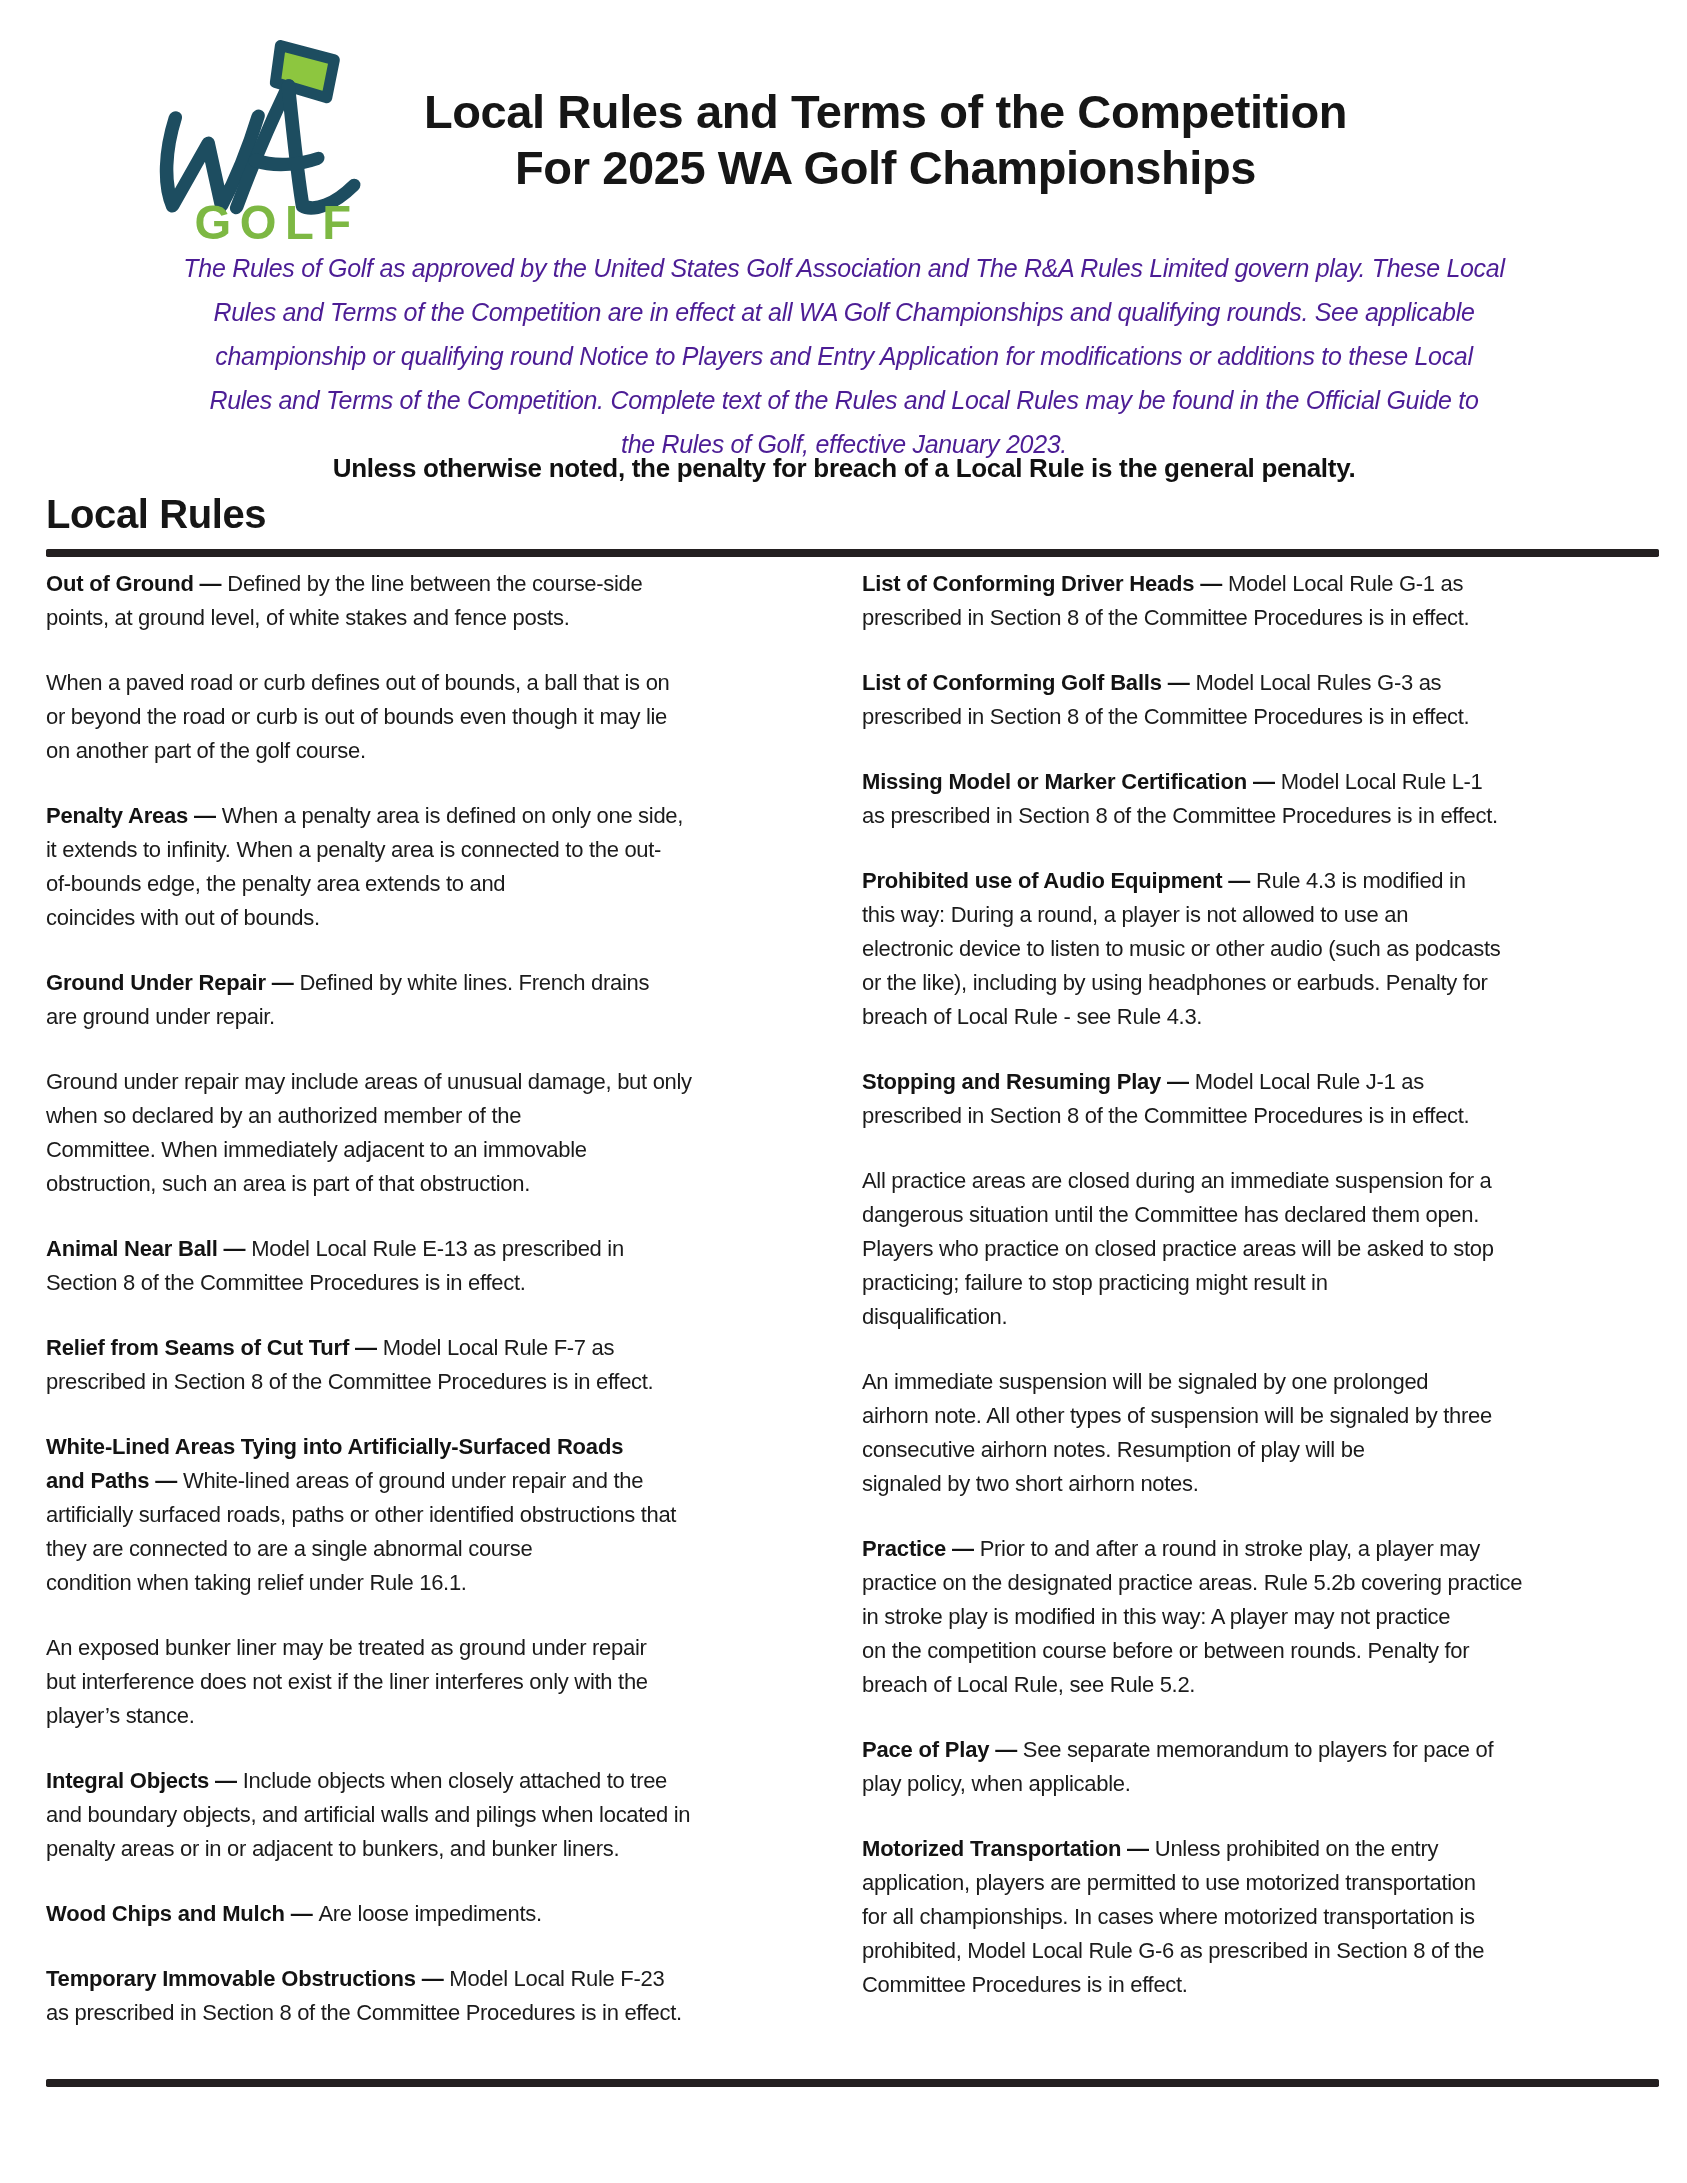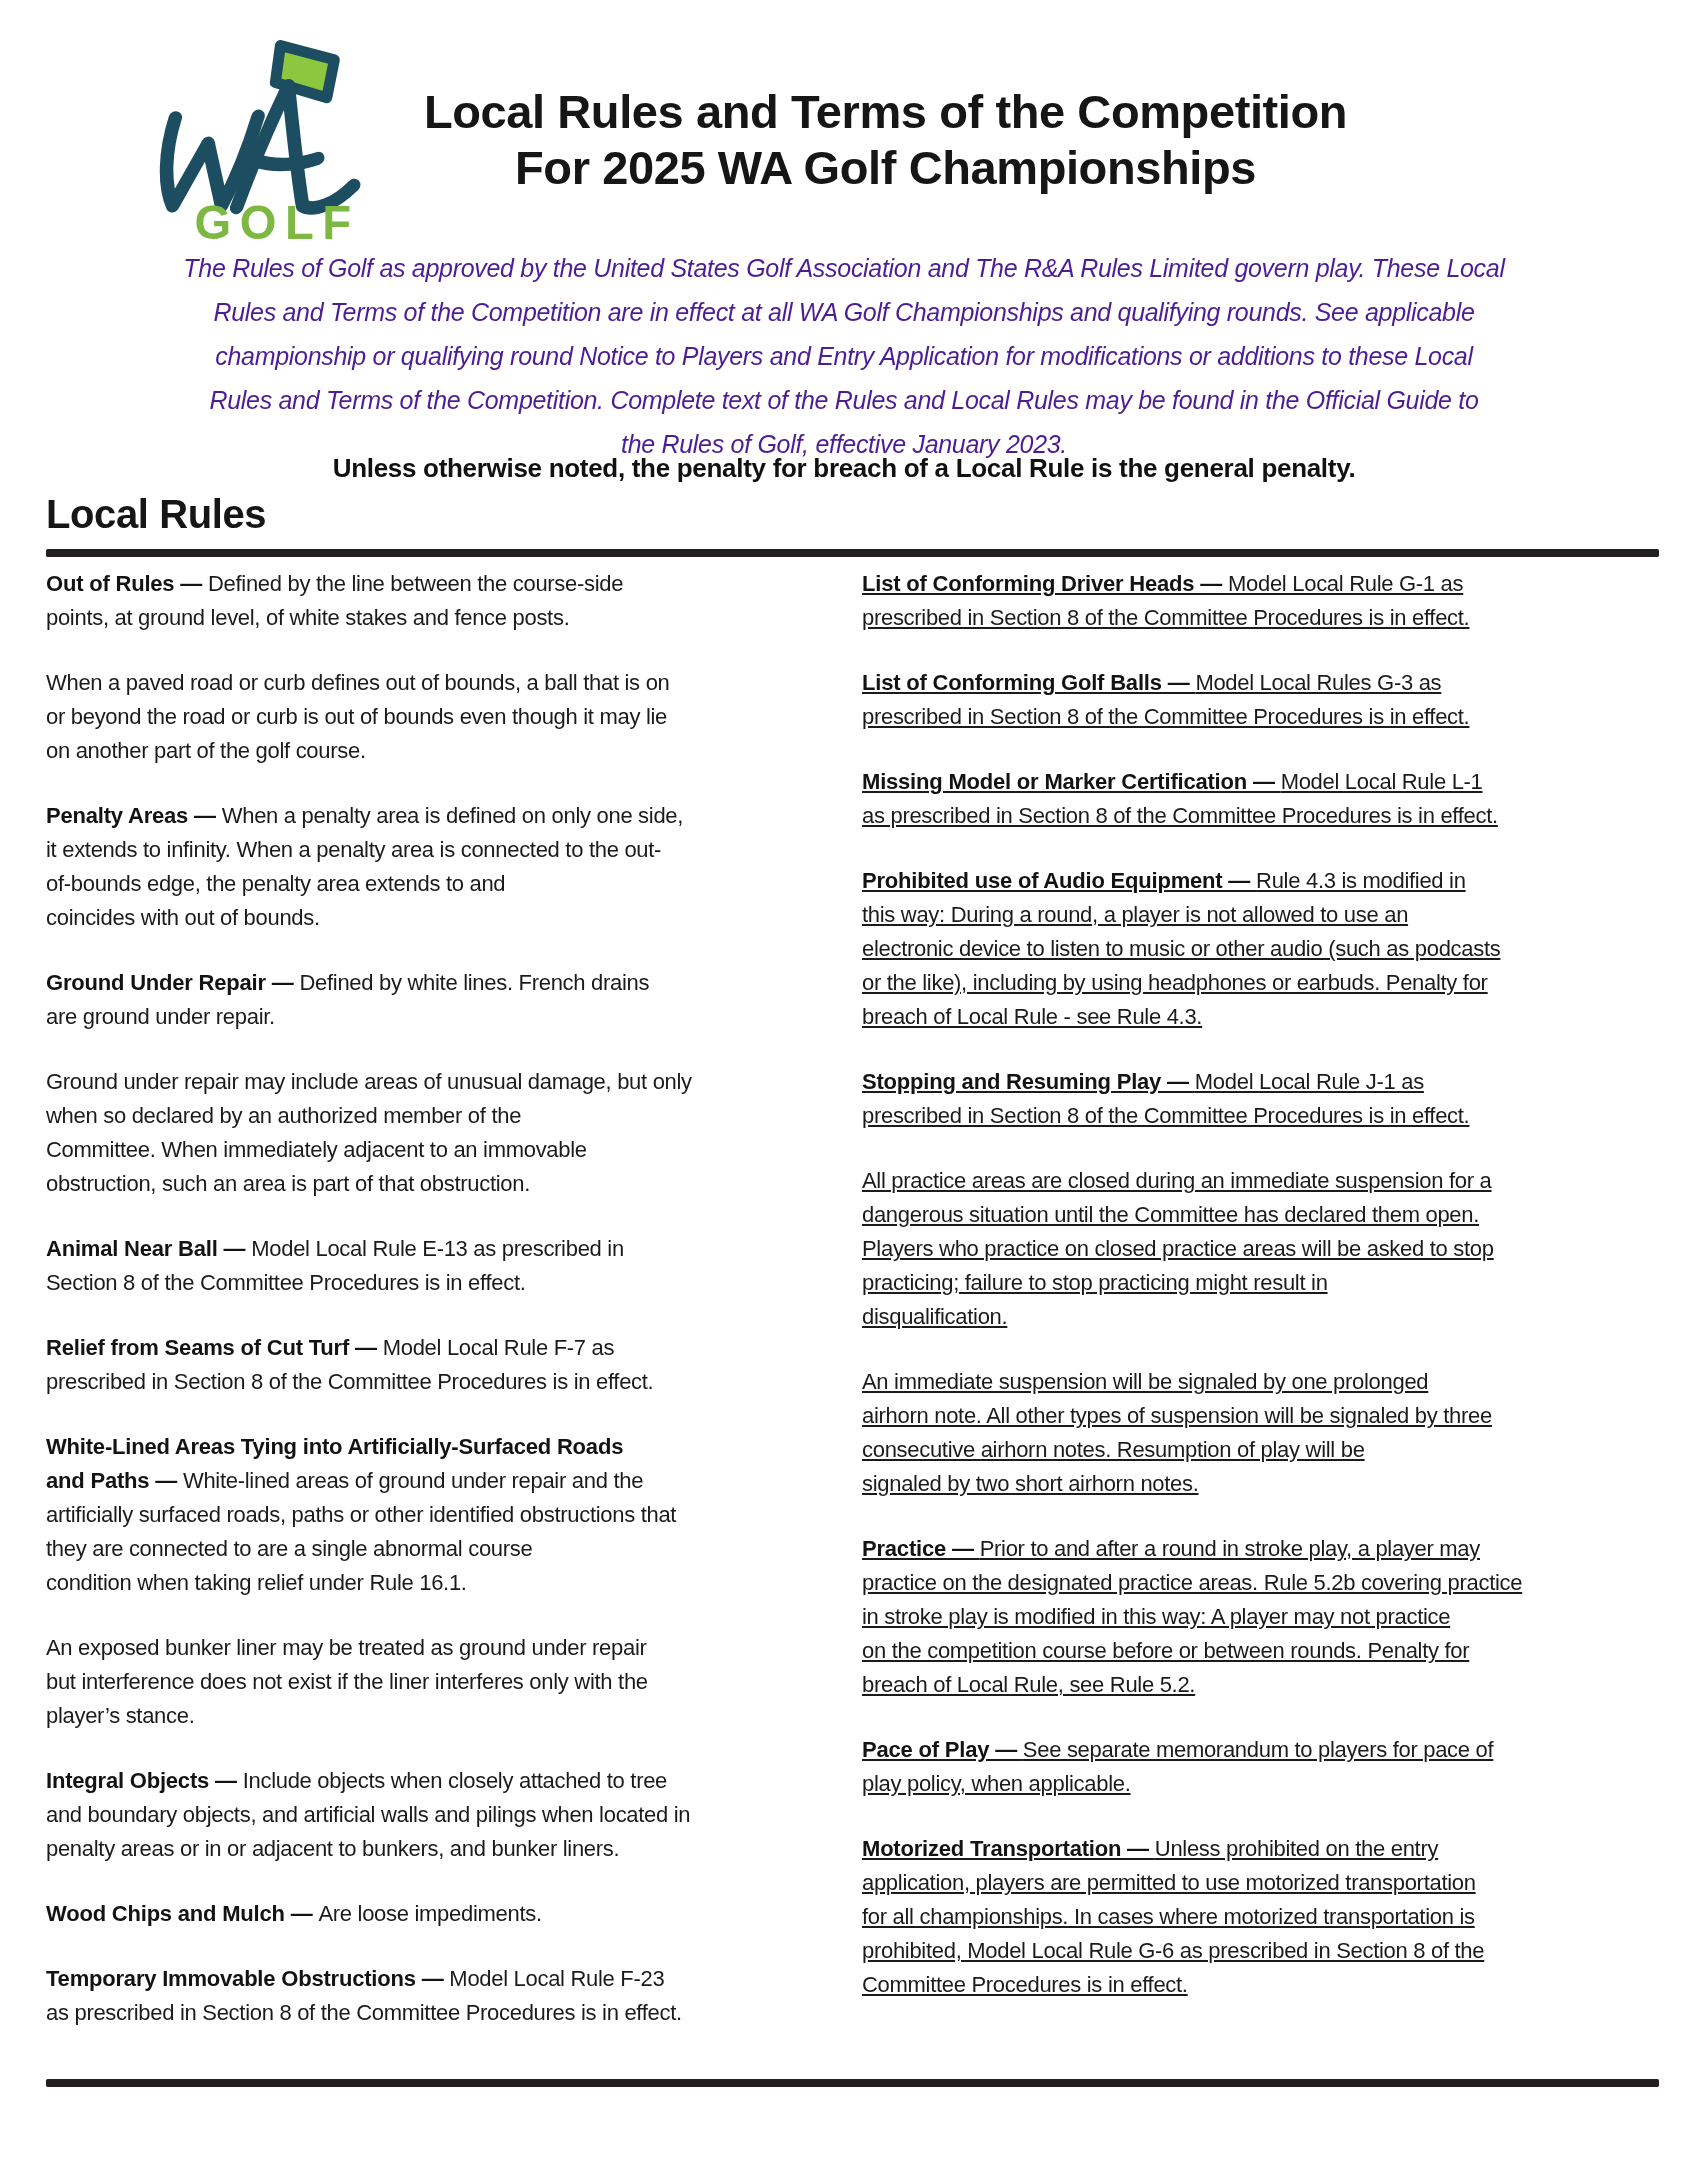--- a/index.html
+++ b/index.html
@@ -48,21 +48,21 @@
   }
   #rule-top{top:549px;}
   #rule-bottom{top:2079px;height:8.4px;}
   
   .col{
     position:absolute;top:567px;
     font-size:22px;line-height:34px;letter-spacing:-0.3px;
     color:#1b1b1b;
   }
   #col-left{left:46px;width:801px;}
-  #col-right{left:862px;width:801px;text-decoration:underline;}
+  #col-right{left:862px;width:801px;}
   .col p{
     margin:0 0 31px 0;
     white-space:pre-line;
   }
   .col p strong{font-weight:bold;color:#131313;letter-spacing:-0.2px;}
   
   #logo svg{display:block;}
   .golf-word{
     font-family:"Liberation Sans", sans-serif;
     font-weight:bold;
@@ -102,21 +102,21 @@
 Rules and Terms of the Competition. Complete text of the Rules and Local Rules may be found in the Official Guide to
 the Rules of Golf, effective January 2023.</div>
 
   <div id="penalty-note">Unless otherwise noted, the penalty for breach of a Local Rule is the general penalty.</div>
 
   <div id="section-heading">Local Rules</div>
 
   <div id="rule-top" class="hrule"></div>
 
   <div id="col-left" class="col">
-      <p><strong>Out of Rules — </strong><span>Defined by the line between the course-side
+      <p><strong>Out of Ground — </strong><span>Defined by the line between the course-side
 points, at ground level, of white stakes and fence posts.</span></p>
       <p><span>When a paved road or curb defines out of bounds, a ball that is on
 or beyond the road or curb is out of bounds even though it may lie
 on another part of the golf course.</span></p>
       <p><strong>Penalty Areas — </strong><span>When a penalty area is defined on only one side,
 it extends to infinity. When a penalty area is connected to the out-
 of-bounds edge, the penalty area extends to and
 coincides with out of bounds.</span></p>
       <p><strong>Ground Under Repair — </strong><span>Defined by white lines. French drains
 are ground under repair.</span></p>

